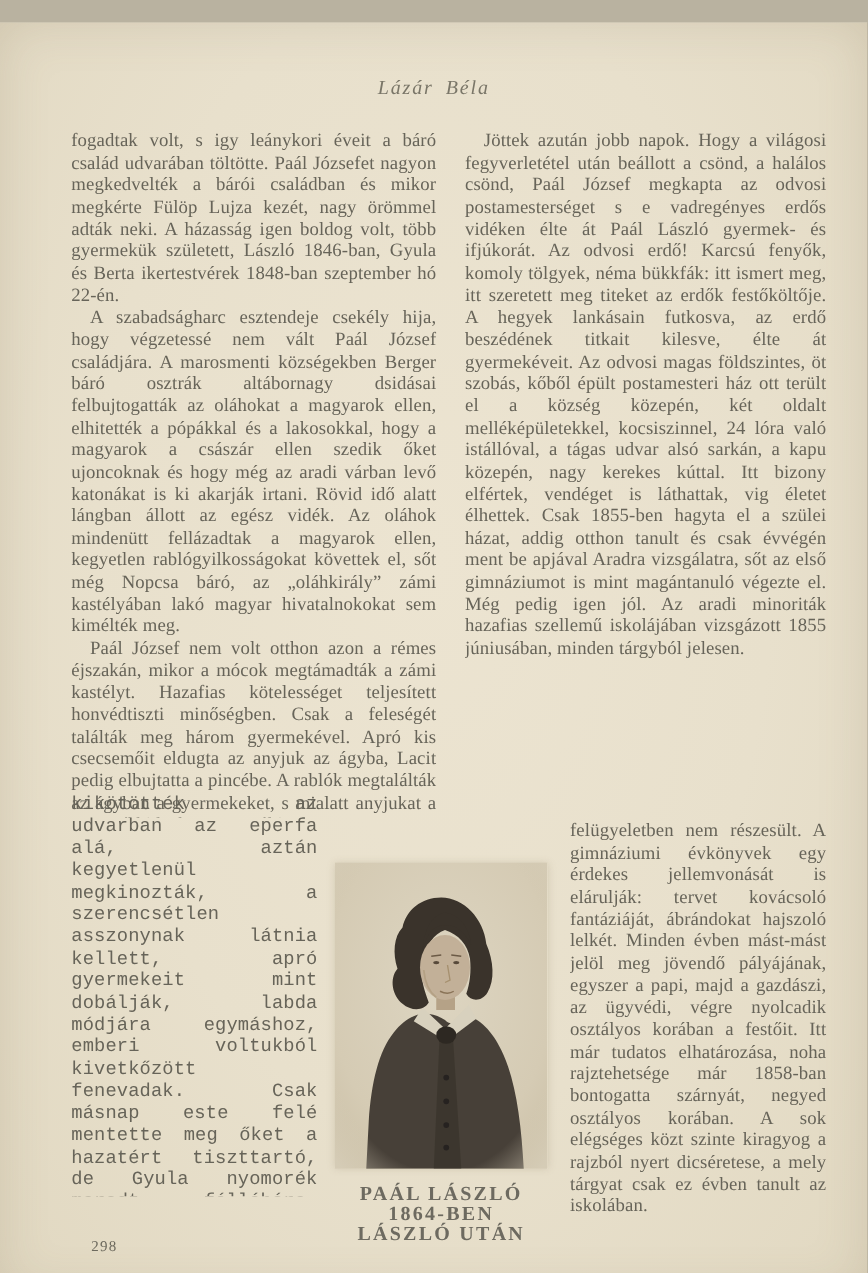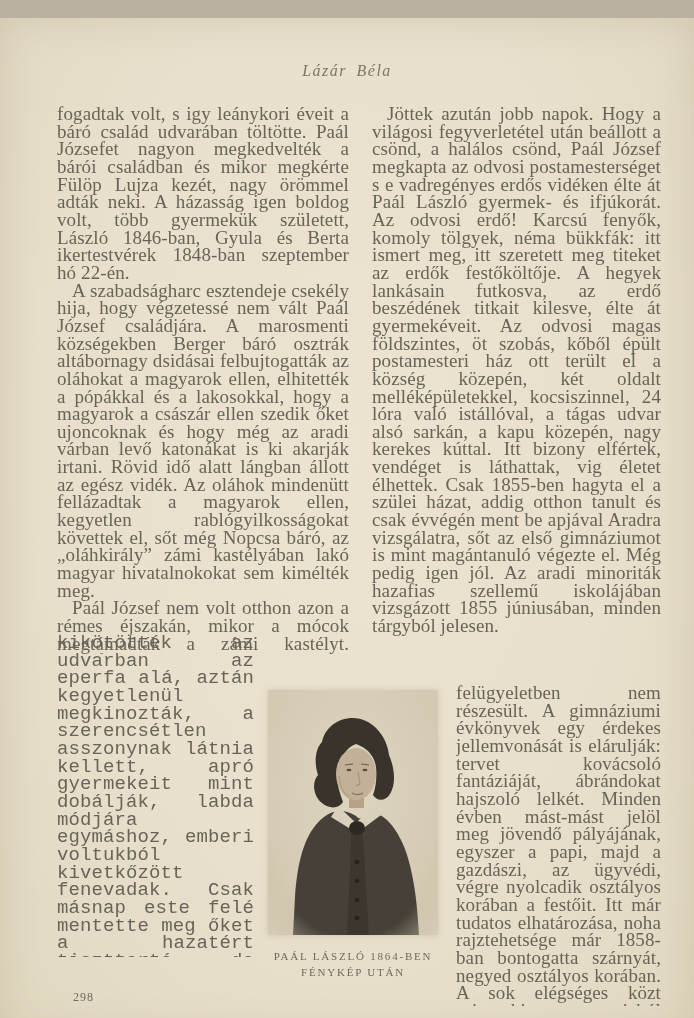--- a/index.html
+++ b/index.html
@@ -14,44 +14,44 @@
     box-shadow:inset 0 0 40px rgba(120,108,80,0.18);
   }
   .running-title{
     position:absolute;top:44px;left:0;width:100%;
     text-align:center;font-style:italic;font-size:16px;
     letter-spacing:1.5px;color:#7a7668;word-spacing:4px;
   }
   .textblock{position:absolute;}
   .textblock p{
     margin:0;text-align:justify;
-    font-size:19px;line-height:17.65px;
+    font-size:15px;line-height:17.65px;
     letter-spacing:0.1px;
   }
   .textblock p.indent{text-indent:15px;}
   .col-left-wide{left:57px;top:87px;width:292px;height:549px;overflow:hidden;}
   .col-left-narrow{left:57px;top:617px;width:197px;height:322px;overflow:hidden;font-family:Liberation Mono, monospace;}
   .col-right-wide{left:372px;top:87px;width:289px;height:549px;overflow:hidden;}
-  .col-right-narrow{left:456px;top:666px;width:205px;height:322px;overflow:hidden;}
+  .col-right-narrow{left:456px;top:639px;width:205px;height:322px;overflow:hidden;}
   .page-number{
     position:absolute;left:73px;top:972px;
     font-size:12px;color:#6d6a5e;letter-spacing:1px;
   }
   .figure{
     position:absolute;left:268px;top:672px;width:170px;
     text-align:center;
   }
   .photo{
     width:170px;height:245px;display:block;
     box-shadow:0 0 6px rgba(140,125,95,0.25);
   }
   .figure-caption{
     margin-top:13px;
-    font-size:11px;letter-spacing:1.8px;
-    color:#6d6a60;line-height:16px;
+    font-size:16px;letter-spacing:1.8px;
+    color:#6d6a60;line-height:16px;font-weight:bold;
   }
 </style>
 </head>
 <body>
 
 <div class="page">
 
   <div class="running-title">Lázár Béla</div>
 
   <div class="textblock col-left-wide">
@@ -111,19 +111,19 @@
 
       <circle cx="89" cy="172" r="2.3" fill="#262220"></circle>
       <circle cx="89" cy="191" r="2.3" fill="#262220"></circle>
       <circle cx="89" cy="210" r="2.3" fill="#262220"></circle>
       <circle cx="89" cy="228" r="2.3" fill="#262220"></circle>
 
       <rect x="0" y="0" width="170" height="245" fill="url(#vign)"></rect>
     </svg>
     <div class="figure-caption">
       <div>PAÁL LÁSZLÓ 1864-BEN</div>
-      <div>FÉNYKÉP UTÁN</div>
+      <div>LÁSZLÓ UTÁN</div>
     </div>
   </div>
 
   <div class="page-number">298</div>
 
 </div>
 
 </body></html>

